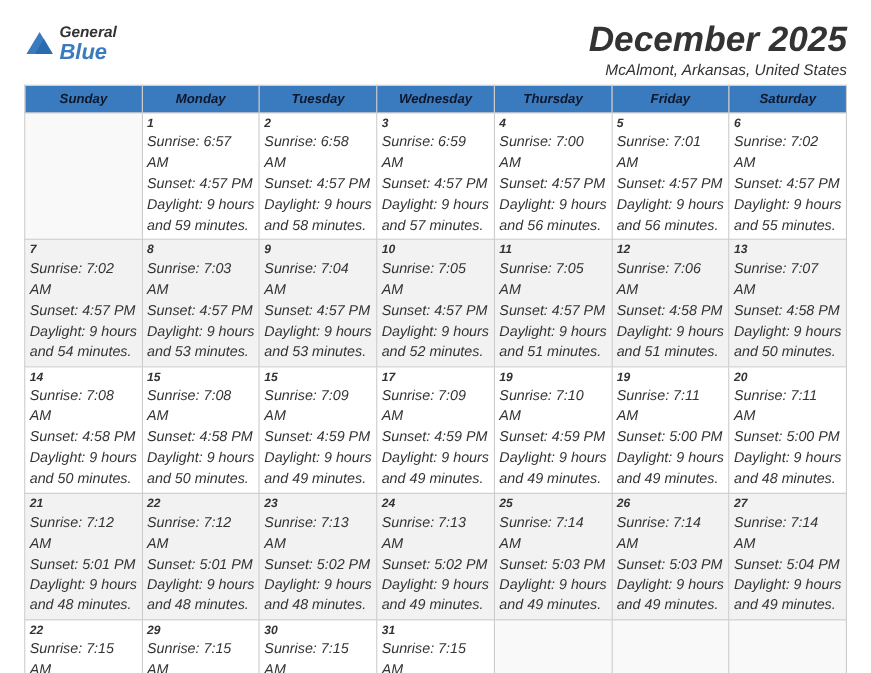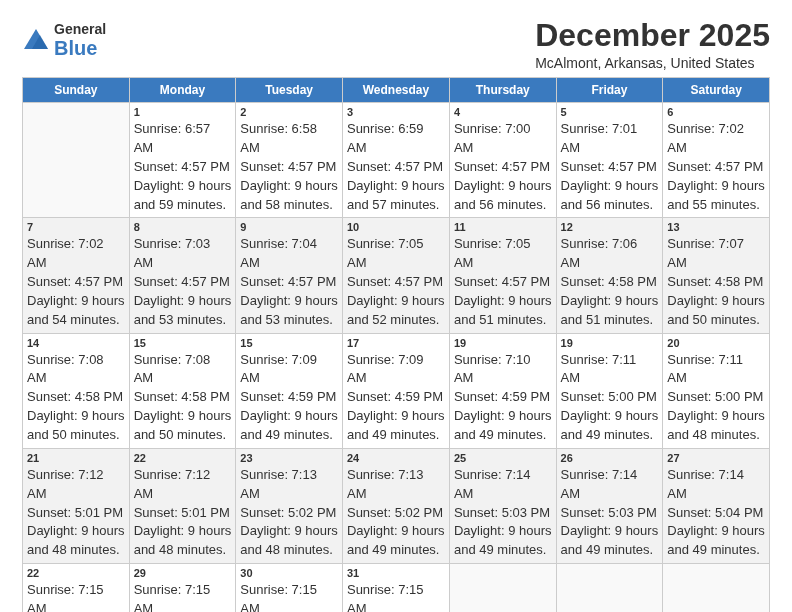--- a/index.html
+++ b/index.html
@@ -8,20 +8,21 @@
       background: #fff;
       width: 792px;
       height: 612px;
       overflow: hidden;
     }
     .page {
       width: 792px;
       height: 612px;
       padding: 18px 22px 28px 22px;
       background: #fff;
+      font-style: italic;
     }
     .header {
       display: flex;
       align-items: flex-start;
       justify-content: space-between;
       margin-bottom: 6px;
     }
     .logo {
       display: flex;
       align-items: center;
@@ -41,41 +42,41 @@
       font-size: 20px;
       font-weight: bold;
       color: #3a7abf;
     }
     .logo-icon {
       width: 28px;
       height: 28px;
       margin-right: 4px;
     }
     .title-block {
-      text-align: left;
+      text-align: right;
     }
     .main-title {
       font-size: 32px;
       font-weight: bold;
       color: #333;
       line-height: 1.1;
     }
     .subtitle {
       font-size: 14px;
       color: #333;
       margin-top: 2px;
     }
     .calendar {
       width: 100%;
       border-collapse: collapse;
       border: 1px solid #ccc;
     }
     .calendar th {
       background-color: #3a7abf;
-      color: #ffffff;
+      color: #0f172a;
       font-size: 12px;
       font-weight: bold;
       text-align: center;
       padding: 5px 2px;
       border: 1px solid #ccc;
     }
     .calendar td {
       vertical-align: top;
       border: 1px solid #ccc;
       padding: 3px 4px;

